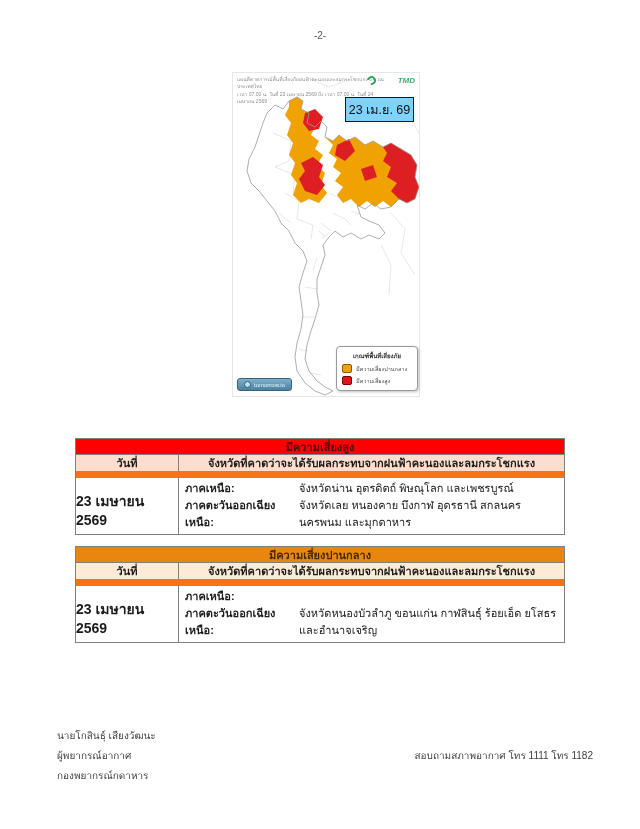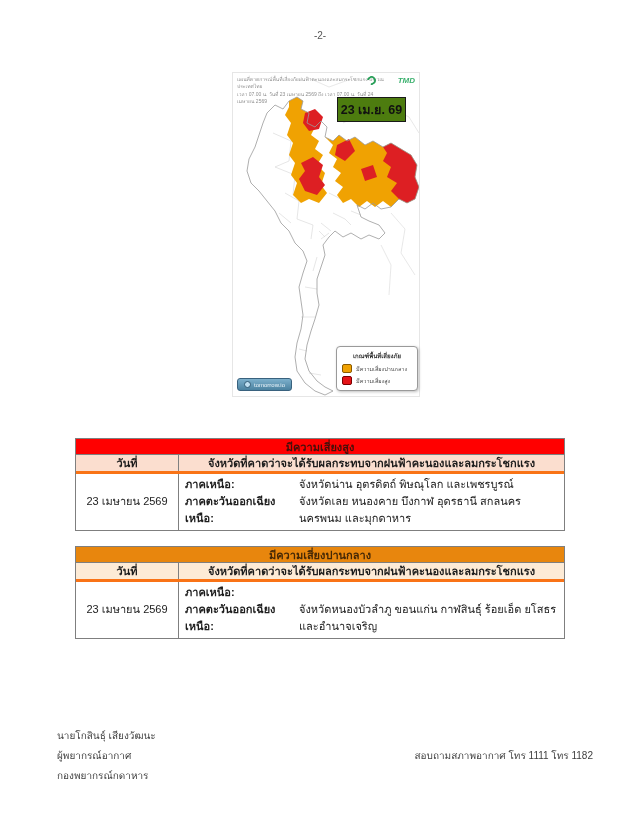--- a/index.html
+++ b/index.html
@@ -12,23 +12,23 @@
   
   .map-block{position:absolute;left:232px;top:72px;width:188px;height:325px;
     background:#fff;border:1px solid #e6e6e6;box-sizing:border-box;}
   .map-title{position:absolute;left:4px;top:3px;width:148px;z-index:2;
     font-size:5px;line-height:1.45;color:#8f8f8f;}
   .tmd-logo{position:absolute;right:4px;top:3px;z-index:2;display:flex;align-items:center;gap:2px;}
   .logo-swirl{width:9px;height:9px;border:2px solid #2aa05a;border-radius:50%;
     border-left-color:transparent;transform:rotate(-35deg);box-sizing:border-box;}
   .logo-text{font-size:8px;font-weight:bold;font-style:italic;color:#3ab06d;margin-left:20px;}
   .map-svg{position:absolute;left:0;top:0;z-index:1;}
-  .date-box{position:absolute;left:104px;top:24px;width:67px;height:23px;z-index:3;
-    background:#4d7c0f;border:1.5px solid #191919;display:flex;align-items:center;justify-content:center;
-    font-size:12.5px;font-weight:bold;color:#111;}
+  .date-box{position:absolute;left:112px;top:24px;width:67px;height:23px;z-index:3;
+    background:#7dd3fc;border:1.5px solid #191919;display:flex;align-items:center;justify-content:center;
+    font-size:12.5px;font-weight:normal;color:#111;}
   .legend{position:absolute;left:103px;top:273px;width:82px;z-index:3;box-sizing:border-box;
     background:#fff;border:1px solid #9a9a9a;border-radius:4px;padding:4px 5px 5px 5px;
     box-shadow:1px 1px 3px rgba(0,0,0,.25);}
   .legend-title{font-size:6px;font-weight:bold;color:#333;text-align:center;margin-bottom:2px;}
   .legend-item{display:flex;align-items:center;gap:4px;margin-top:3px;}
   .legend-swatch{width:10px;height:9px;border-radius:2px;box-sizing:border-box;flex:0 0 auto;}
   .swatch-medium{border:1px solid #8a5a00;}
   .swatch-high{border:1px solid #7a0000;}
   .legend-label{font-size:5.5px;color:#444;}
   .watermark{position:absolute;left:4px;bottom:5px;z-index:3;display:flex;align-items:center;gap:3px;
@@ -37,30 +37,30 @@
   .watermark-dot{width:5px;height:5px;border-radius:50%;background:#bfe0f2;border:1px solid #2f5a75;}
   
   .risk-table{position:absolute;left:75px;width:490px;box-sizing:border-box;
     border:1px solid #7f7f7f;background:#fff;}
   .t-high{top:438px;}
   .t-medium{top:546px;}
   .t-title{height:15px;display:flex;align-items:center;justify-content:center;
     font-size:11px;font-weight:bold;border-bottom:1px solid #7f7f7f;}
   .t-high .t-title{color:#42100a;}
   .t-medium .t-title{color:#452806;}
-  .t-subhead{display:flex;border-bottom:3px solid #f97316;height:16px;}
+  .t-subhead{display:flex;border-bottom:7px solid #f97316;height:16px;}
   .t-subhead .c1,.t-subhead .c2{display:flex;align-items:center;justify-content:center;
     font-size:11px;font-weight:bold;color:#1c1c1c;box-sizing:border-box;}
   .c1{width:103px;border-right:1px solid #7f7f7f;flex:0 0 auto;box-sizing:border-box;}
   .c2{flex:1 1 auto;min-width:0;}
   .t-body{display:flex;}
   .t-high .t-body{min-height:53px;}
   .t-medium .t-body{min-height:55px;}
-  .date-cell{display:flex;justify-content:center;align-items:flex-start;padding-top:18px;
-    font-size:11px;font-weight:normal;color:#1c1c1c;}
+  .date-cell{display:flex;justify-content:center;align-items:flex-start;padding-top:12px;
+    font-size:14px;font-weight:bold;color:#1c1c1c;}
   .prov-cell{padding:2px 6px 3px 6px;}
   .region-row{display:flex;font-size:11px;line-height:17px;color:#1c1c1c;}
   .region-label{flex:0 0 114px;font-weight:bold;}
   .region-provinces{flex:1 1 auto;min-width:0;}
   
   .footer-left{position:absolute;left:57px;top:726px;font-size:10px;line-height:20px;color:#3e3e3e;}
   .footer-right{position:absolute;right:47px;top:746px;font-size:10px;line-height:20px;
     color:#3e3e3e;text-align:right;}
   .footer-left div,.footer-right div{white-space:nowrap;}
 </style>

